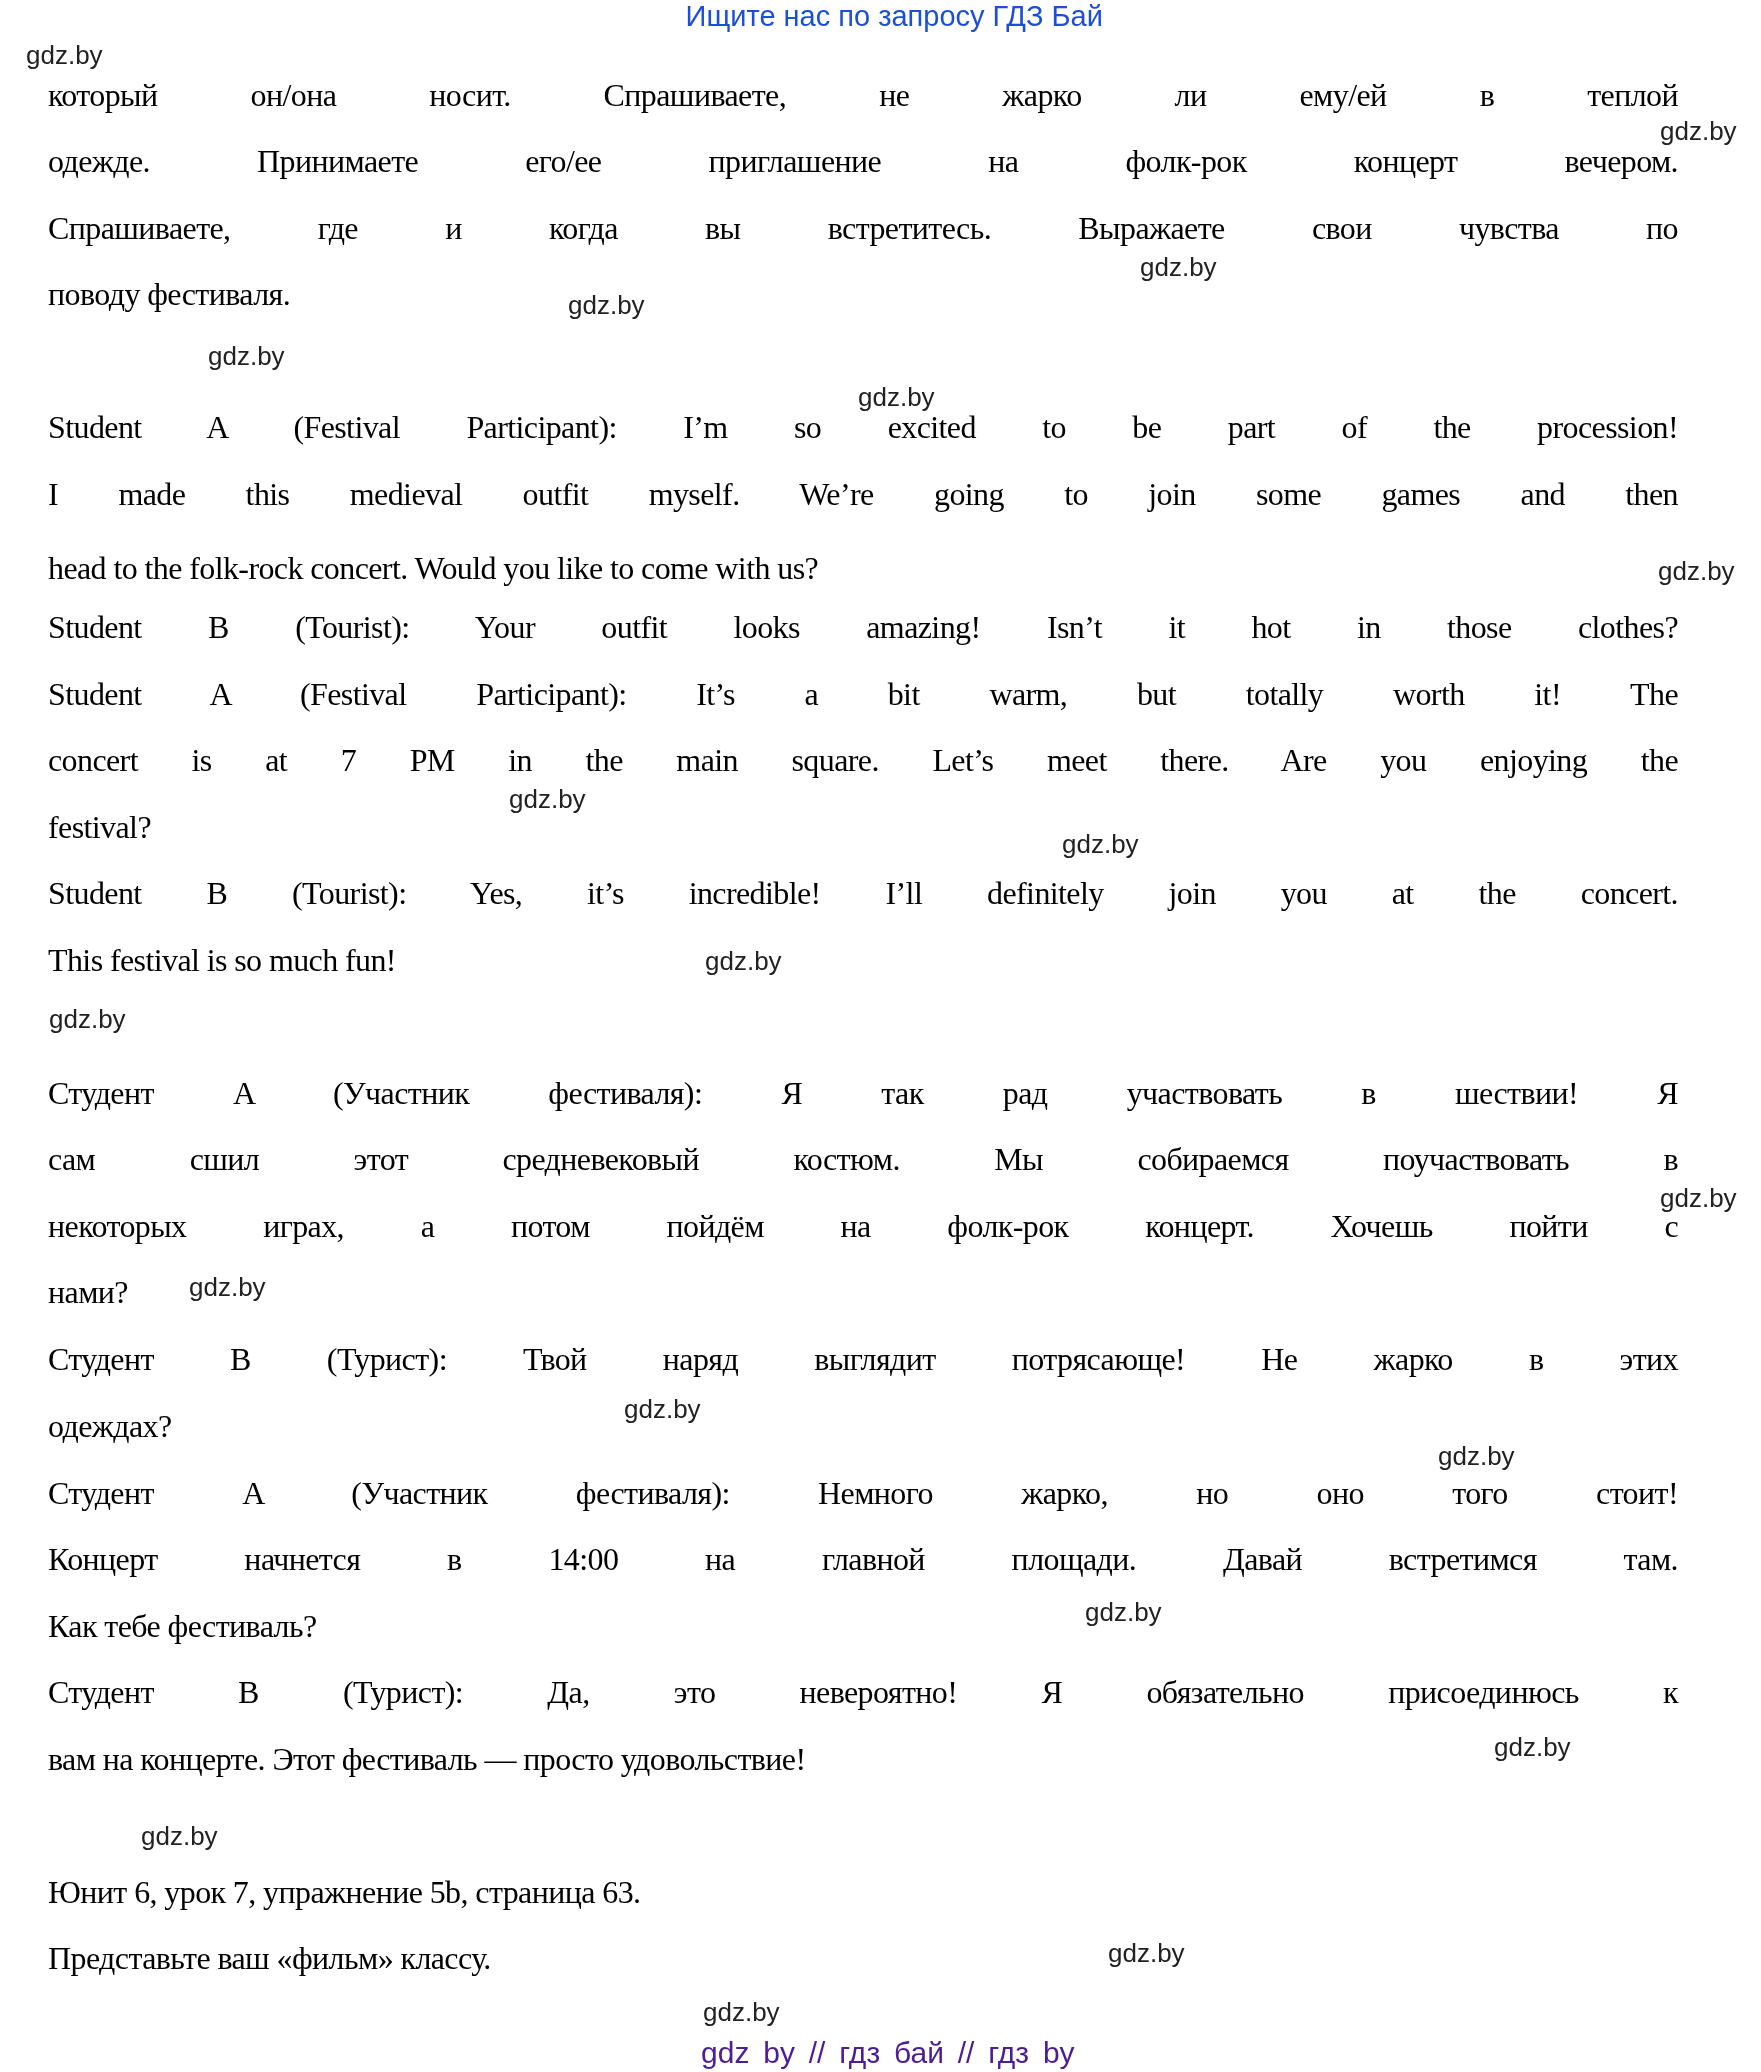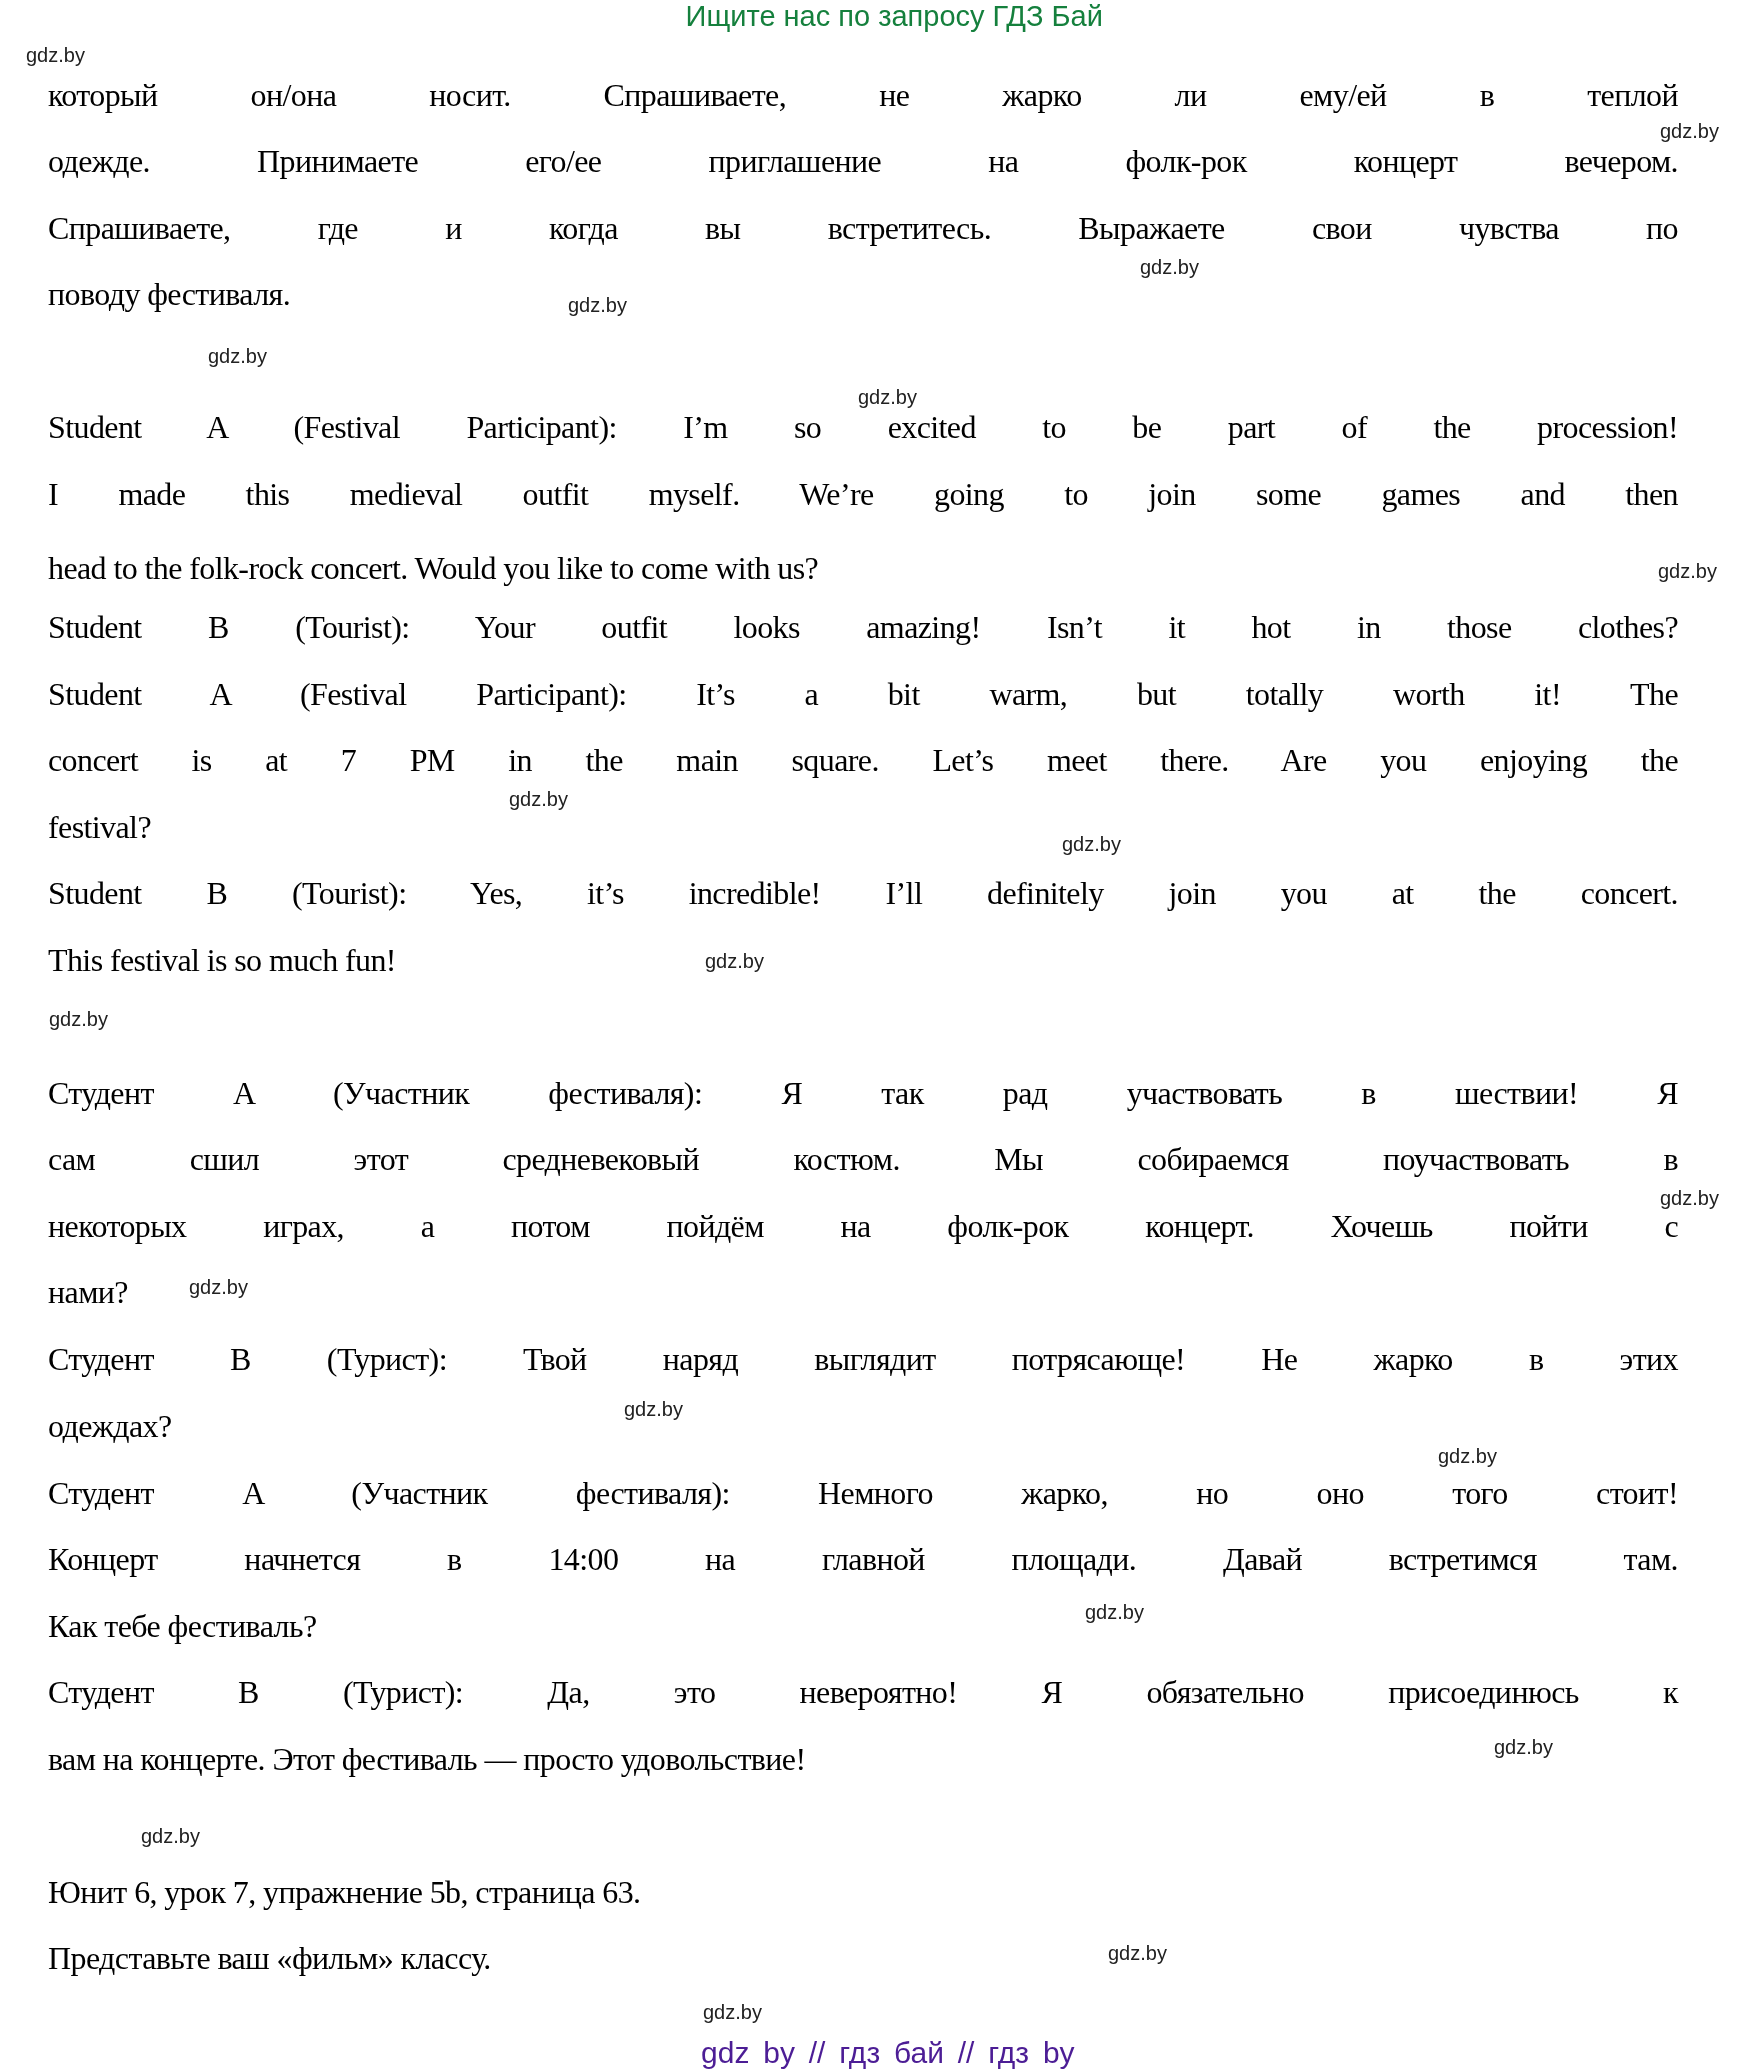--- a/index.html
+++ b/index.html
@@ -17,21 +17,21 @@
     }
     .top-banner {
       position: absolute;
       left: 0;
       top: 0;
       width: 1761px;
       text-align: center;
       font-family: "Liberation Sans", "DejaVu Sans", sans-serif;
       font-size: 29px;
       line-height: 33px;
-      color: #15803d;
+      color: #1d4ed8;
       padding-left: 27.5px;
       box-sizing: border-box;
     }
     .line {
       position: absolute;
       left: 48px;
       width: 1630px;
       font-size: 32px;
       line-height: 55px;
       white-space: nowrap;
@@ -40,21 +40,21 @@
     .line.justify {
       text-align: justify;
       text-align-last: justify;
     }
     .line.bold {
       font-weight: normal;
     }
     .wm {
       position: absolute;
       font-family: "Liberation Sans", "DejaVu Sans", sans-serif;
-      font-size: 20px;
+      font-size: 26px;
       line-height: 27.5px;
       color: #222222;
       white-space: nowrap;
     }
     .footer {
       position: absolute;
       left: 0;
       top: 2035px;
       width: 1761px;
       text-align: center;

